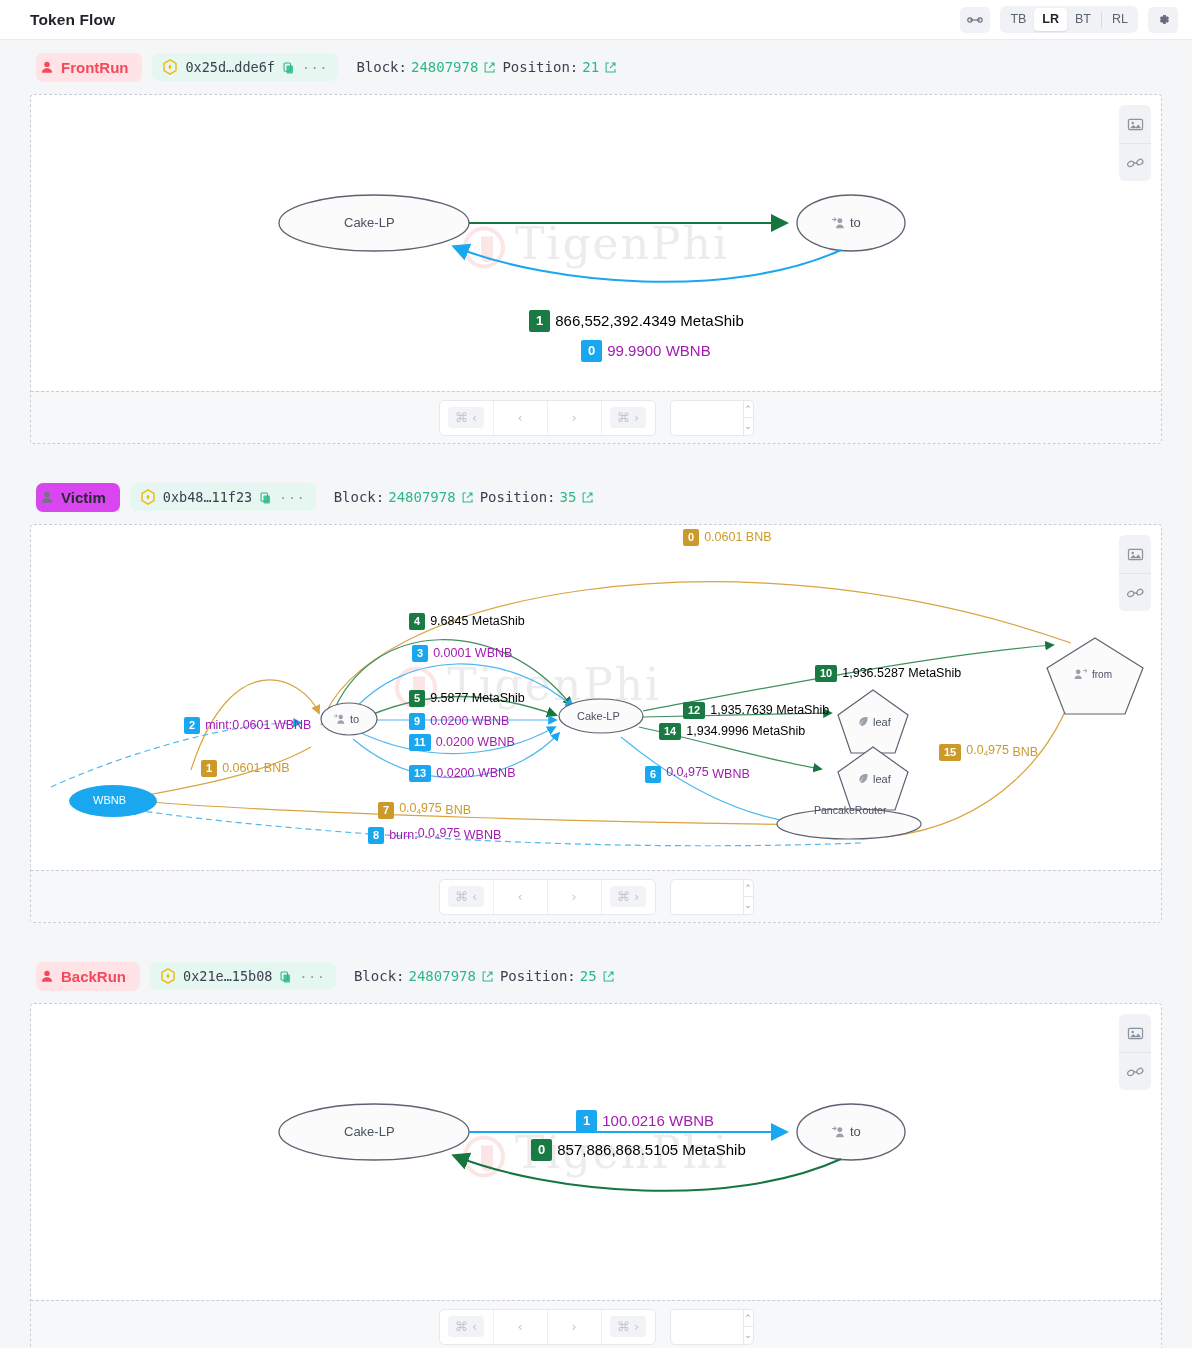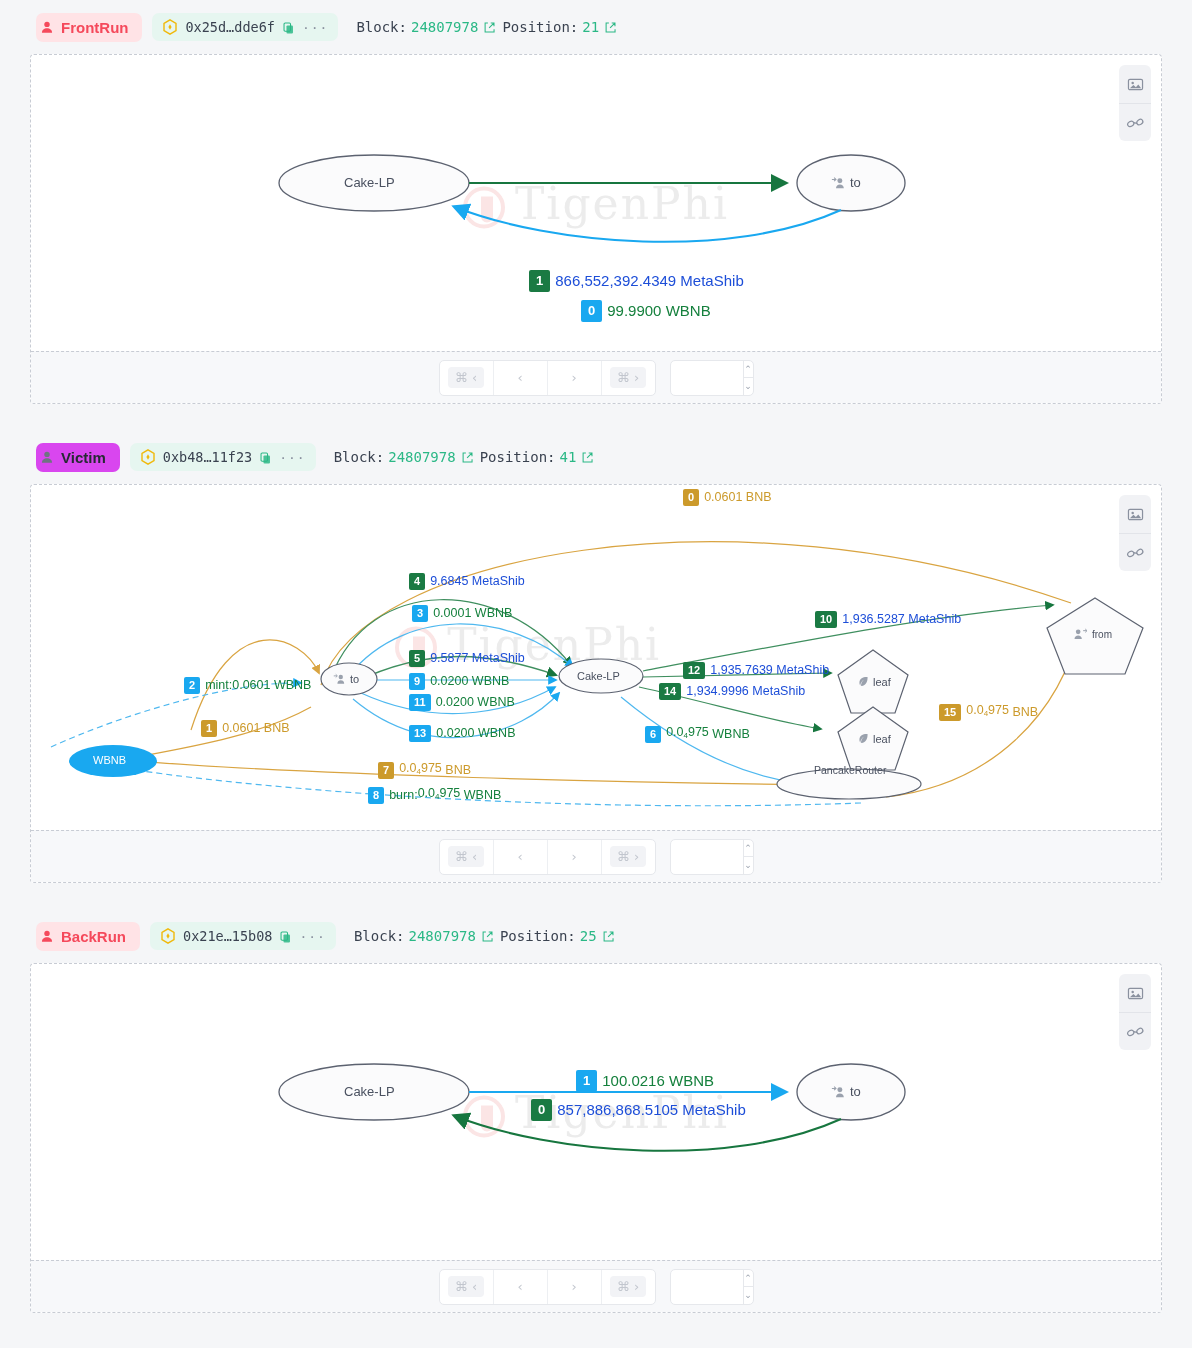--- a/index.html
+++ b/index.html
@@ -195,32 +195,60 @@
     line-height: 15px;
   }
   .edge-label .idx {
     color:#fff; font-size: 11px; font-weight: bold;
     padding: 1px 5px; border-radius: 2px;
     margin-right: 5px; min-width: 9px; text-align:center;
   }
   .idx-green { background:#1a7a43; }
   .idx-blue  { background:#19a8f0; }
   .idx-gold  { background:#cc9a2b; }
-  .txt-green { color:#1d4ed8; }
-  .txt-blue  { color:#15803d; }
+  .txt-green { color:#000000; }
+  .txt-blue  { color:#a21caf; }
   .txt-gold  { color:#cc9a2b; }
   .big { font-size: 15px; line-height: 18px; }
   .big .idx { font-size: 13px; padding: 2px 7px; }
   sub { font-size: 8px; vertical-align: -2px; }
 </style>
 </head>
 <body>
 
 <div id="page">
 
+  <div class="app-header">
+    <div class="app-title">Token Flow</div>
+    <div class="header-right">
+
+      <div class="icon-btn">
+        <svg width="16" height="12" viewBox="0 0 16 12">
+          <line x1="3" y1="6" x2="13" y2="6" stroke="#6b7280" stroke-width="1.2"></line>
+          <circle cx="3" cy="6" r="2.2" fill="none" stroke="#6b7280" stroke-width="1.2"></circle>
+          <circle cx="13" cy="6" r="2.2" fill="none" stroke="#6b7280" stroke-width="1.2"></circle>
+        </svg>
+      </div>
+
+      <div class="seg">
+        <div class="seg-item">TB</div>
+        <div class="seg-item active">LR</div>
+        <div class="seg-item">BT</div>
+        <div class="seg-div"></div>
+        <div class="seg-item">RL</div>
+      </div>
+
+      <div class="icon-btn">
+        <svg width="15" height="15" viewBox="0 0 16 16">
+          <path fill="#5b6270" d="M8 5.2A2.8 2.8 0 108 10.8 2.8 2.8 0 008 5.2zm0 4.3a1.5 1.5 0 110-3 1.5 1.5 0 010 3z"></path>
+          <path fill="#5b6270" d="M14 9.1l-1.1-.6a5 5 0 000-1l1.1-.6-1.3-2.3-1.2.5a5 5 0 00-.9-.5l-.1-1.3H7.5l-.1 1.3a5 5 0 00-.9.5l-1.2-.5L4 6.9l1.1.6a5 5 0 000 1L4 9.1l1.3 2.3 1.2-.5a5 5 0 00.9.5l.1 1.3h2.9l.1-1.3a5 5 0 00.9-.5l1.2.5L14 9.1z" opacity=".88"></path>
+        </svg>
+      </div>
+    </div>
+  </div>
 
   <div class="section">
     <div class="sec-head">
       <div class="role-badge role-frontrun">
         <svg width="14" height="14" viewBox="0 0 16 16">
           <circle cx="8" cy="5" r="3.1" fill="#f5495b"></circle>
           <path d="M2.2 14.5c0-3.2 2.6-5 5.8-5s5.8 1.8 5.8 5z" fill="#f5495b"></path>
         </svg>
         <span>FrontRun</span>
       </div>
@@ -365,21 +393,21 @@
       </div>
       <div class="meta">
         <span>Block:</span>
         <span class="val">24807978</span>
         <span class="ext">
           <svg width="13" height="13" viewBox="0 0 16 16">
               <path d="M6 2.5H2.6v11h11V10M9.5 2.5h4v4M13 3L7.5 8.5" fill="none" stroke="#2bb886" stroke-width="1.3"></path>
             </svg>
         </span>
         <span>Position:</span>
-        <span class="val">41</span>
+        <span class="val">35</span>
         <span class="ext">
           <svg width="13" height="13" viewBox="0 0 16 16">
               <path d="M6 2.5H2.6v11h11V10M9.5 2.5h4v4M13 3L7.5 8.5" fill="none" stroke="#2bb886" stroke-width="1.3"></path>
             </svg>
         </span>
       </div>
     </div>
 
     <div class="graph-card">
       <div class="graph-stage" style="height:345px">
@@ -525,21 +553,21 @@
           <span class="txt-blue">0.0<sub>4</sub>975</span>
             <span class="txt-blue">&nbsp;</span>
             <span class="txt-blue">WBNB</span>
         </div>
         <div class="edge-label" style="left:378px;top:188px">
           <span class="idx idx-blue">9</span>
           <span class="txt-blue">0.0200</span>
             <span class="txt-blue">&nbsp;</span>
             <span class="txt-blue">WBNB</span>
         </div>
-        <div class="edge-label" style="left:784px;top:126px">
+        <div class="edge-label" style="left:784px;top:140px">
           <span class="idx idx-green">10</span>
           <span class="txt-green">1,936.5287</span>
             <span class="txt-green">&nbsp;</span>
             <span class="txt-green">MetaShib</span>
         </div>
         <div class="edge-label" style="left:378px;top:209px">
           <span class="idx idx-blue">11</span>
           <span class="txt-blue">0.0200</span>
             <span class="txt-blue">&nbsp;</span>
             <span class="txt-blue">WBNB</span>

